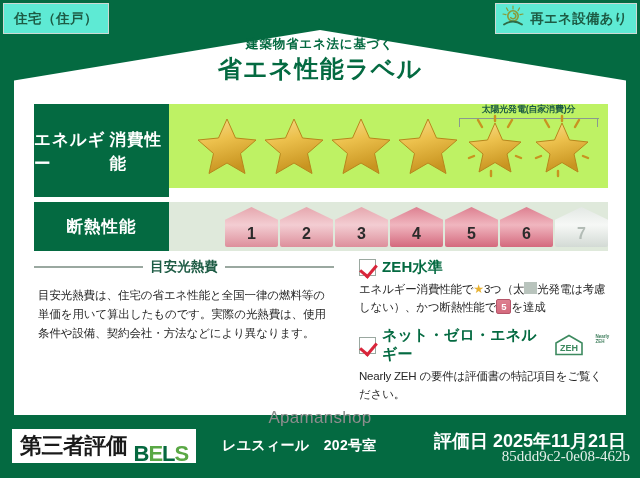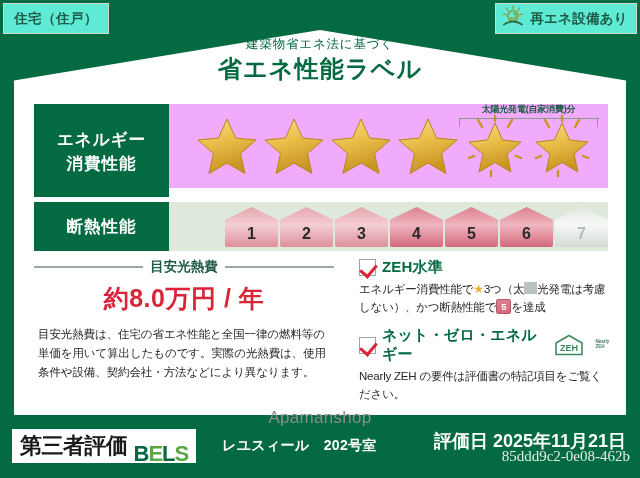--- a/index.html
+++ b/index.html
@@ -20,21 +20,21 @@
   .roof-shape {
     position: absolute; left: 14px; top: 30px; width: 612px; height: 120px;
     background: #ffffff;
     clip-path: polygon(50% 0%, 100% 42%, 100% 100%, 0% 100%, 0% 42%);
   }
   .roof-titles {
     position: absolute; left: 0; top: 36px; width: 640px;
     text-align: center; z-index: 4;
   }
   .roof-sub {
-    font-size: 12.5px; font-weight: normal; color: #046a41;
+    font-size: 12.5px; font-weight: bold; color: #046a41;
     letter-spacing: .8px; line-height: 16px;
   }
   .roof-main {
     font-size: 24px; font-weight: bold; color: #046a41;
     letter-spacing: 1.2px; line-height: 30px; margin-top: 2px;
   }
 
   
   .badge {
     position: absolute; z-index: 8;
@@ -48,28 +48,28 @@
   .badge-right { right: 3px; top: 3px; padding: 0 8px 0 4px; gap: 4px; }
   .badge-right span { font-size: 13.5px; font-weight: bold; color: #1d5b44; letter-spacing: .3px;}
 
   
   .card {
     position: absolute; left: 14px; top: 90px; width: 612px; height: 325px;
     background: #ffffff;
   }
   .row-label {
     background: #046a41; color: #ffffff;
-    display: flex; flex-direction: column; justify-content: center; align-items: center;
+    display: flex; flex-direction: row; justify-content: center; align-items: center;
     font-weight: bold; letter-spacing: 1px;
   }
   .energy-row { position: absolute; left: 20px; top: 14px; width: 574px; height: 93px; }
   .energy-label { width: 135px; height: 93px; font-size: 16.5px; line-height: 24px; }
   .energy-field {
     position: absolute; left: 135px; top: 0; width: 439px; height: 84px;
-    background: #f0abfc;
+    background: #bef264;
   }
 
   .insul-row { position: absolute; left: 20px; top: 112px; width: 574px; height: 49px; }
   .insul-label { width: 135px; height: 49px; font-size: 16.5px; text-align: center; }
   .insul-field {
     position: absolute; left: 135px; top: 0; width: 439px; height: 49px;
     background: #dfe9db;
   }
 
   
@@ -141,21 +141,21 @@
   .zeh-body { margin-top: 3px; font-size: 11.5px; color: #262626; line-height: 18px; letter-spacing: -.2px;}
   .inline-star { color: #e8b233; font-size: 12px; }
   .inline-chip {
     display: inline-block; background: linear-gradient(180deg,#dd8090,#d4697d);
     color: #fff; font-size: 9.5px; font-weight: bold;
     padding: 0 4px; border: 1px solid #b5566a; border-radius: 2px; line-height: 13px;
     vertical-align: 1px;
   }
   .redact { display:inline-block; width: 13px; height: 12px; background: #b9c4bd; vertical-align: -1px;}
 
-  .zeh-logo { display: flex; align-items: center; gap: 12px; margin-left: 4px;}
+  .zeh-logo { display: flex; align-items: flex-start; gap: 12px; margin-left: 4px;}
   .zeh-house {
     width: 30px; height: 22px; position: relative;
   }
   .zeh-mini { font-size: 4.5px; color: #3d7d5b; line-height: 5px; font-weight: bold; padding-bottom: 2px;}
 
   
   .watermark {
     position: absolute; left: 0; top: 408px; width: 640px; text-align: center;
     font-size: 17px; color: #8d8d8d; z-index: 9; letter-spacing: .3px;
   }
@@ -329,21 +329,20 @@
       </div>
     </div>
   </div>
 
   <div class="lower-left">
     <div class="cost-head">
       <div class="rule"></div>
       <span>目安光熱費</span>
       <div class="rule"></div>
     </div>
-    <div class="cost-value">約8.0万円 / 年</div>
     <div class="cost-note">目安光熱費は、住宅の省エネ性能と全国一律の燃料等の単価を用いて算出したものです。実際の光熱費は、使用条件や設備、契約会社・方法などにより異なります。</div>
   </div>
 
   <div class="lower-right">
 
     <div class="zeh-block">
       <div class="zeh-head">
         <div class="checkbox"></div>
         <div class="zeh-title">ZEH水準</div>
       </div>

